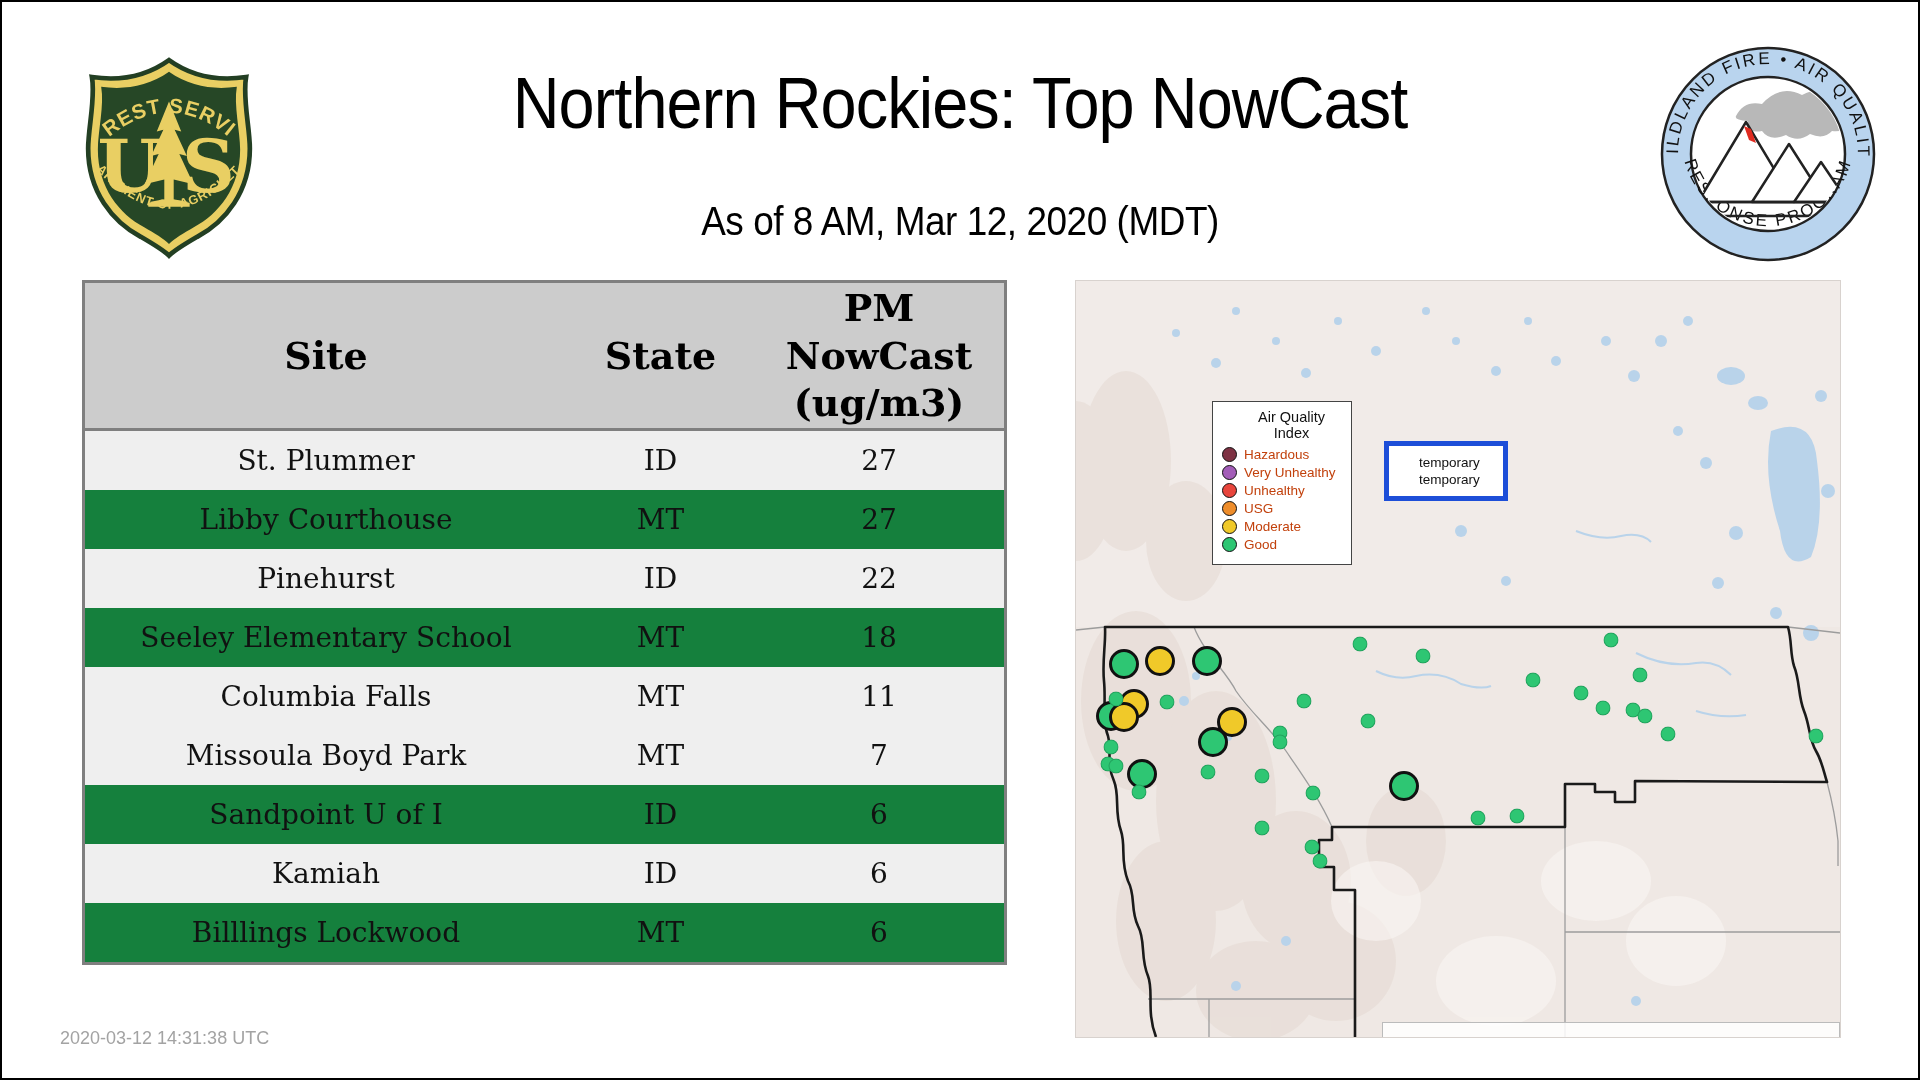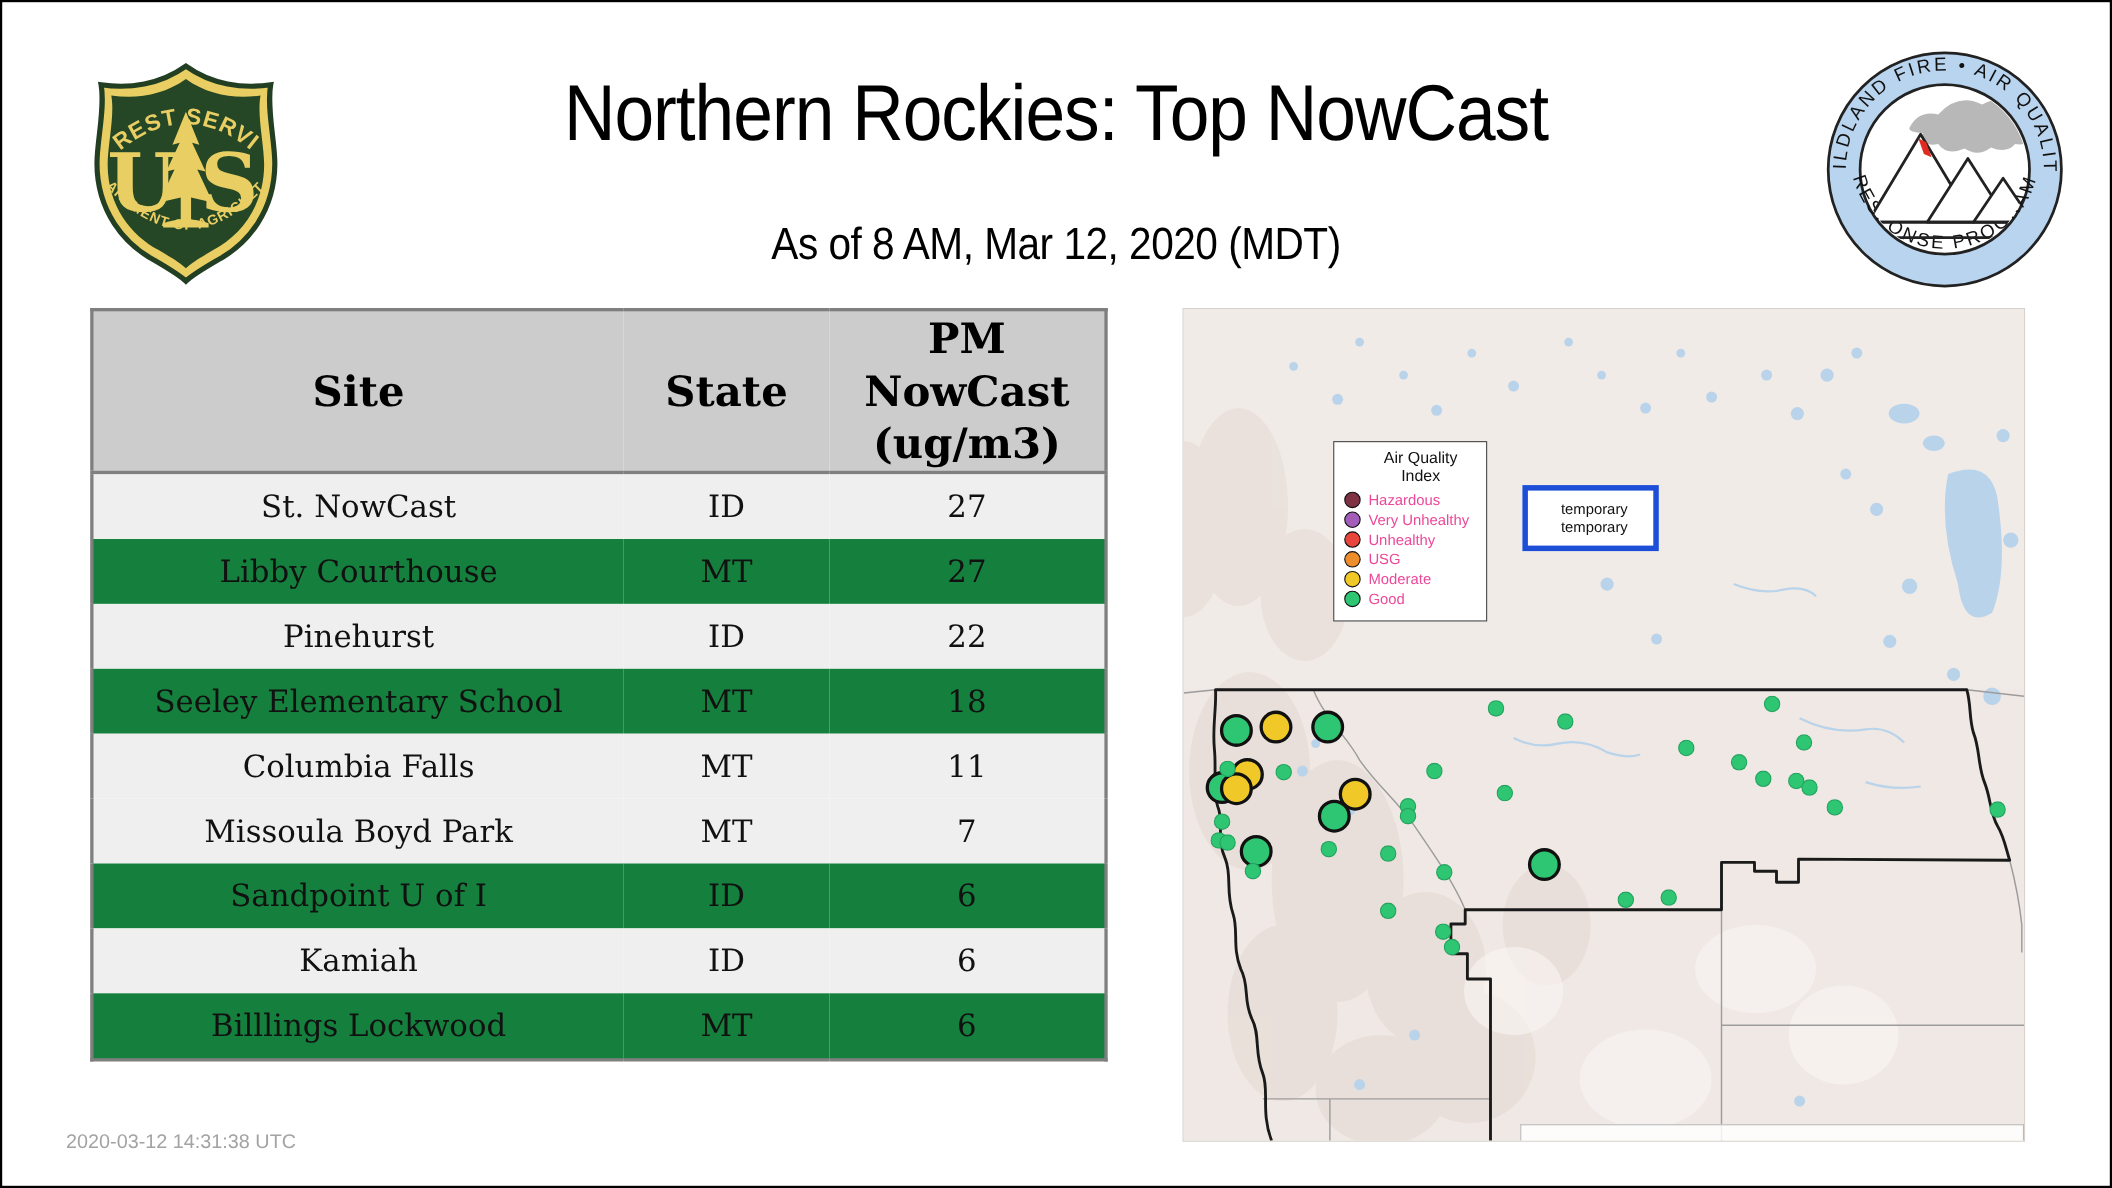--- a/index.html
+++ b/index.html
@@ -47,21 +47,21 @@
   .marker{position:absolute;border-radius:50%;transform:translate(-50%,-50%);box-sizing:border-box;}
   .marker.large{width:30px;height:30px;border:3.5px solid #111;}
   .marker.small{width:15px;height:15px;border:1px solid rgba(0,60,30,.25);}
   .aqi-legend{
     position:absolute;left:136px;top:120px;width:140px;background:#fff;
     border:1px solid #444;padding:7px 8px 9px 9px;box-sizing:border-box;
   }
   .aqi-legend .lg-title{font-size:14.5px;color:#111;text-align:center;margin-bottom:6px;margin-left:18px;}
   .aqi-legend .lg-item{display:flex;align-items:center;gap:7px;margin:3px 0;}
   .aqi-legend .dot{width:13px;height:13px;border-radius:50%;border:1.5px solid #111;flex:0 0 auto;box-sizing:content-box;}
-  .aqi-legend .lg-label{font-size:13.5px;color:#ec4899;white-space:nowrap;}
+  .aqi-legend .lg-label{font-size:13.5px;color:#c2410c;white-space:nowrap;}
   .sym-legend{
     position:absolute;left:308px;top:160px;width:124px;background:#fff;
     border:5px solid #1d4ed8;padding:8px 24px;box-sizing:border-box;
   }
   .sym-row{display:flex;align-items:center;gap:6px;height:17px;}
   .sym-label{font-size:13.5px;color:#111;}
   .attribution-strip{
     position:absolute;left:40%;right:0;bottom:0;height:14px;background:rgba(255,255,255,.85);
     border:1px solid #bbb;border-bottom:none;
   }
@@ -125,21 +125,21 @@
       <tr>
         <th class="col-site">Site</th>
         <th class="col-state">State</th>
         <th class="col-value">PM
 NowCast
 (ug/m3)</th>
       </tr>
     </thead>
     <tbody id="table-body">
         <tr class="odd">
-          <td>St. NowCast</td>
+          <td>St. Plummer</td>
           <td>ID</td>
           <td>27</td>
         </tr>
         <tr class="even">
           <td>Libby Courthouse</td>
           <td>MT</td>
           <td>27</td>
         </tr>
         <tr class="odd">
           <td>Pinehurst</td>

